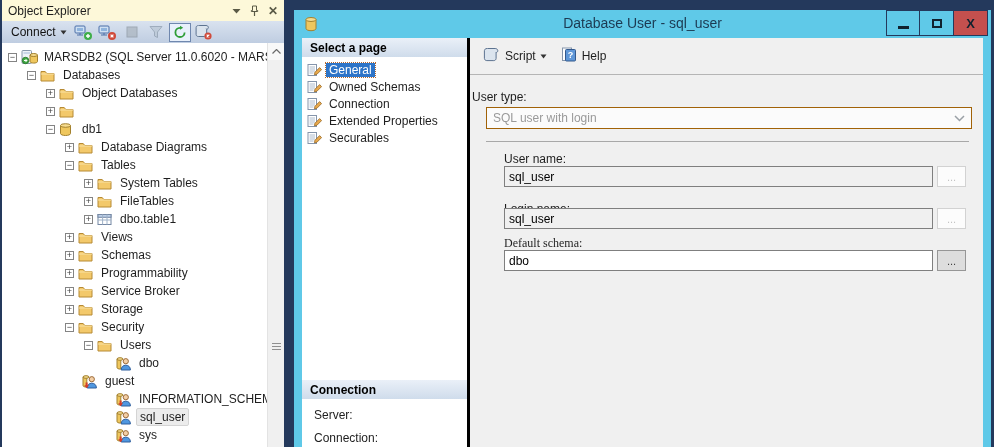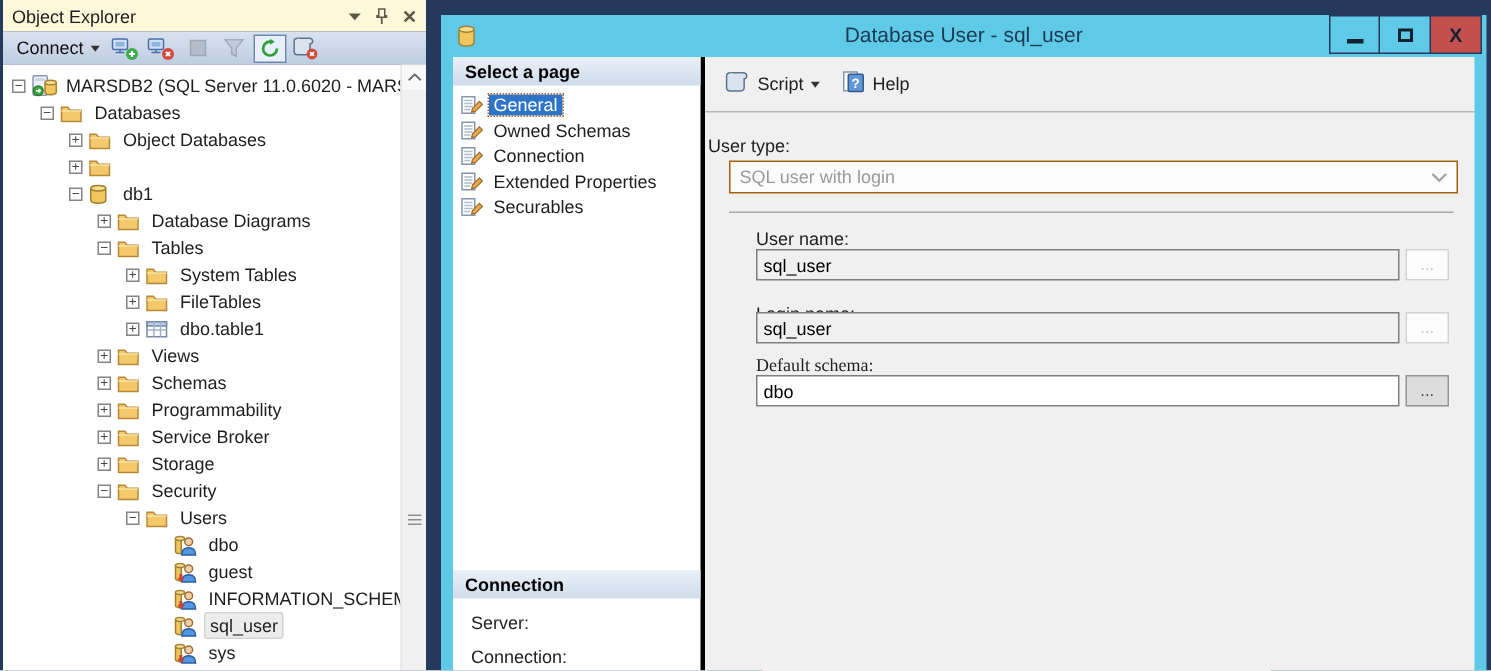--- a/index.html
+++ b/index.html
@@ -325,21 +325,21 @@
             <span class="tree-icon">
               <svg width="16" height="15" viewBox="0 0 16 15">
                 <path d="M1 3 v8.5 c0 .9 1.5 1.6 3.4 1.6 h.4 V3 Z" fill="#efc75e" stroke="#a3812e"></path>
                 <ellipse cx="4" cy="3" rx="3" ry="1.3" fill="#f7dd90" stroke="#a3812e"></ellipse>
                 <circle cx="9.8" cy="5.2" r="2.6" fill="#f3cfa6" stroke="#9c6b3a"></circle>
                 <path d="M5.2 14 c0-3.2 2-4.8 4.6-4.8 s4.6 1.6 4.6 4.8 Z" fill="#4f97e0" stroke="#2e5e9e"></path>
               </svg>
             </span>
             <span class="tree-label">dbo</span>
           </div>
-          <div class="tree-row" style="padding-left: 101px;">
+          <div class="tree-row" style="padding-left: 67px;">
             <span class="expander-spacer"></span>
             <span class="tree-icon">
               <svg width="16" height="15" viewBox="0 0 16 15">
                 <path d="M1 3 v8.5 c0 .9 1.5 1.6 3.4 1.6 h.4 V3 Z" fill="#efc75e" stroke="#a3812e"></path>
                 <ellipse cx="4" cy="3" rx="3" ry="1.3" fill="#f7dd90" stroke="#a3812e"></ellipse>
                 <circle cx="9.8" cy="5.2" r="2.6" fill="#f3cfa6" stroke="#9c6b3a"></circle>
                 <path d="M5.2 14 c0-3.2 2-4.8 4.6-4.8 s4.6 1.6 4.6 4.8 Z" fill="#4f97e0" stroke="#2e5e9e"></path>
                 <path d="M3.6 8.6 h2 v2.6 h1.4 l-2.4 3 -2.4-3 h1.4 Z" fill="#d43c2b"></path>
               </svg>
             </span>

